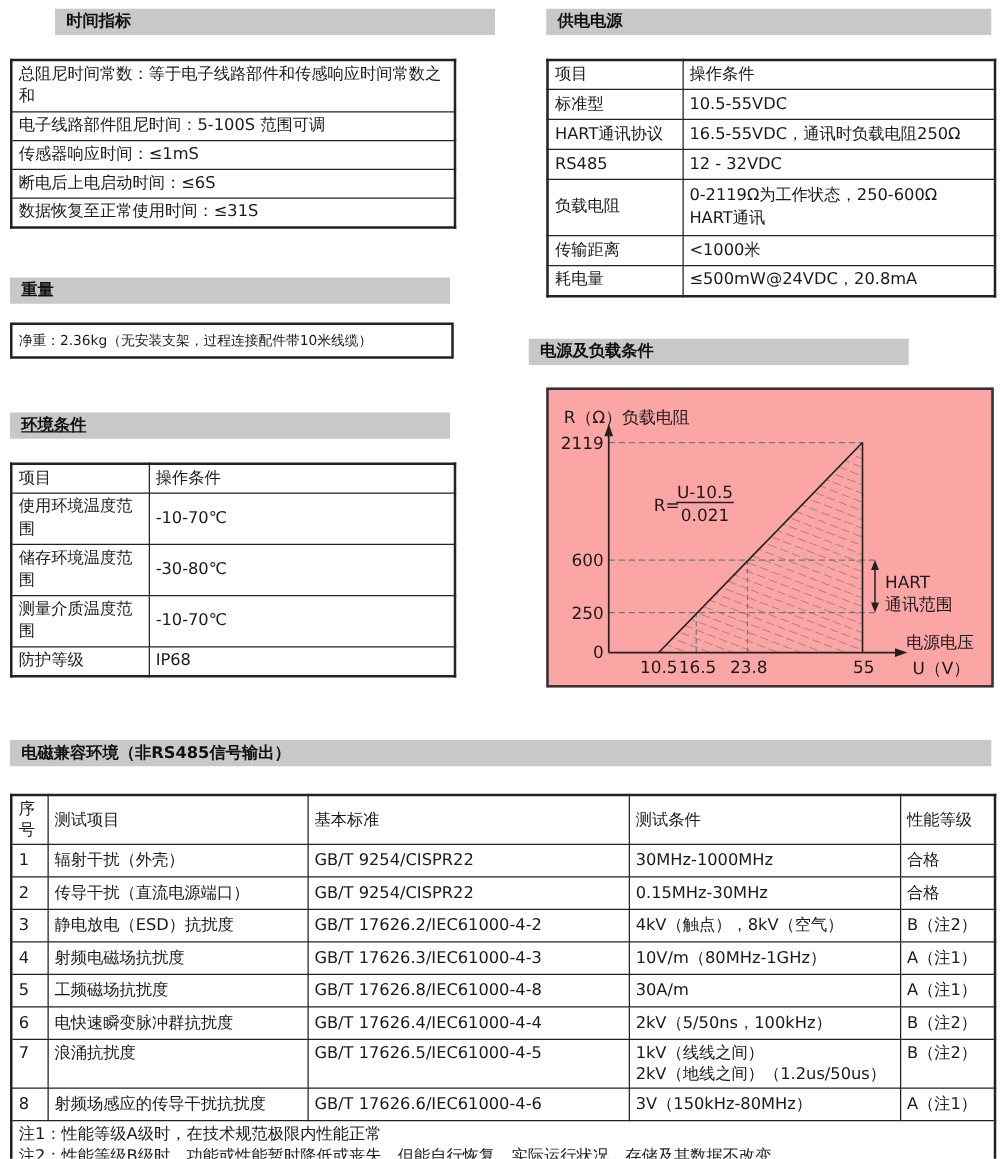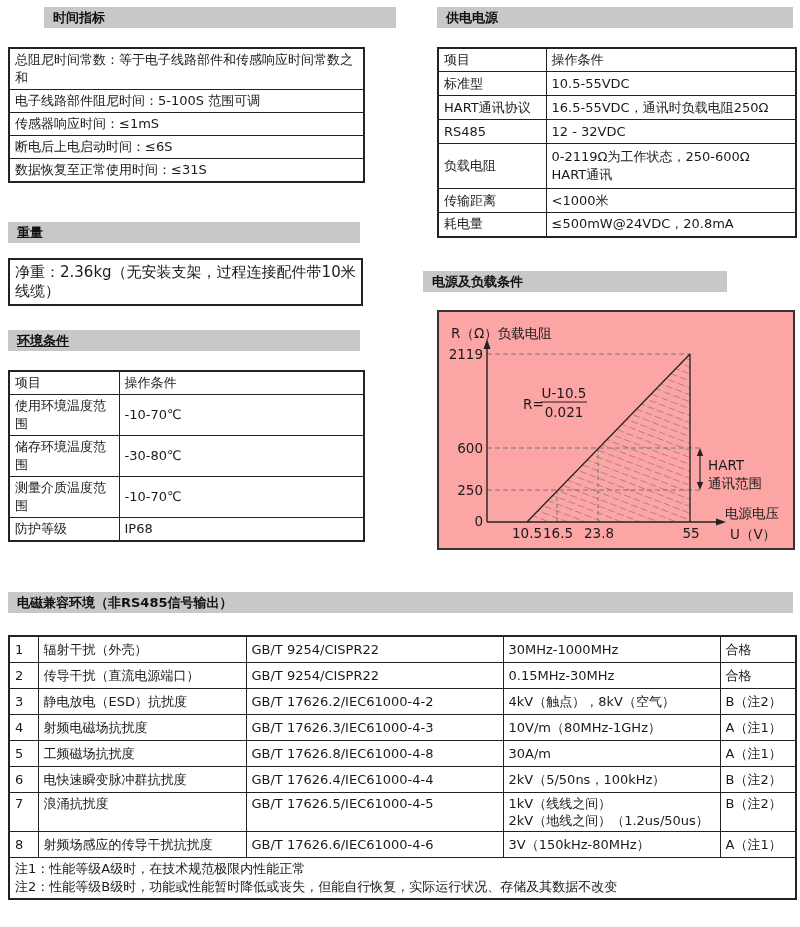--- a/index.html
+++ b/index.html
@@ -16,21 +16,21 @@
     height:21px; line-height:21px; padding-left:9px;
   }
   table { border-collapse:collapse; table-layout:fixed; }
   .spec { border:2px solid #222; }
   .spec td {
     border:1px solid #222; font-size:13px; line-height:18px;
     padding:2px 5px; vertical-align:middle; overflow:hidden;
   }
   .pre { white-space:pre-line; }
   .wbox {
-    border:2px solid #222; font-size:15px; line-height:19px;
+    border:2px solid #222; font-size:11px; line-height:19px;
     padding:3px 5px; background:#fff;
   }
   .t-time tr { height:21px; }
   .t-time tr.dbl { height:41px;padding-left:48px; }
   .t-power tr { height:24px; }
   .t-power tr.dbl { height:45px; }
   .t-env tr { height:22px; }
   .t-emc tr { height:26px; }
   .t-emc tr.hdr { height:24px; }
   .t-emc tr.dbl { height:38px; }
@@ -196,20 +196,27 @@
 
 <table class="abs spec t-emc" style="left:8px; top:635px; width:787px;">
   <colgroup>
     <col style="width:29px">
       <col style="width:208px">
       <col style="width:257px">
     <col style="width:217px">
       <col style="width:76px">
   </colgroup>
   <tbody>
+      <tr class="hdr">
+    <td>序号</td>
+    <td>测试项目</td>
+    <td>基本标准</td>
+    <td>测试条件</td>
+    <td>性能等级</td>
+      </tr>
   <tr>
     <td>1</td>
     <td>辐射干扰（外壳）</td>
     <td>GB/T 9254/CISPR22</td>
     <td>30MHz-1000MHz</td>
     <td>合格</td>
       </tr>
   <tr>
     <td>2</td>
     <td>传导干扰（直流电源端口）</td>

